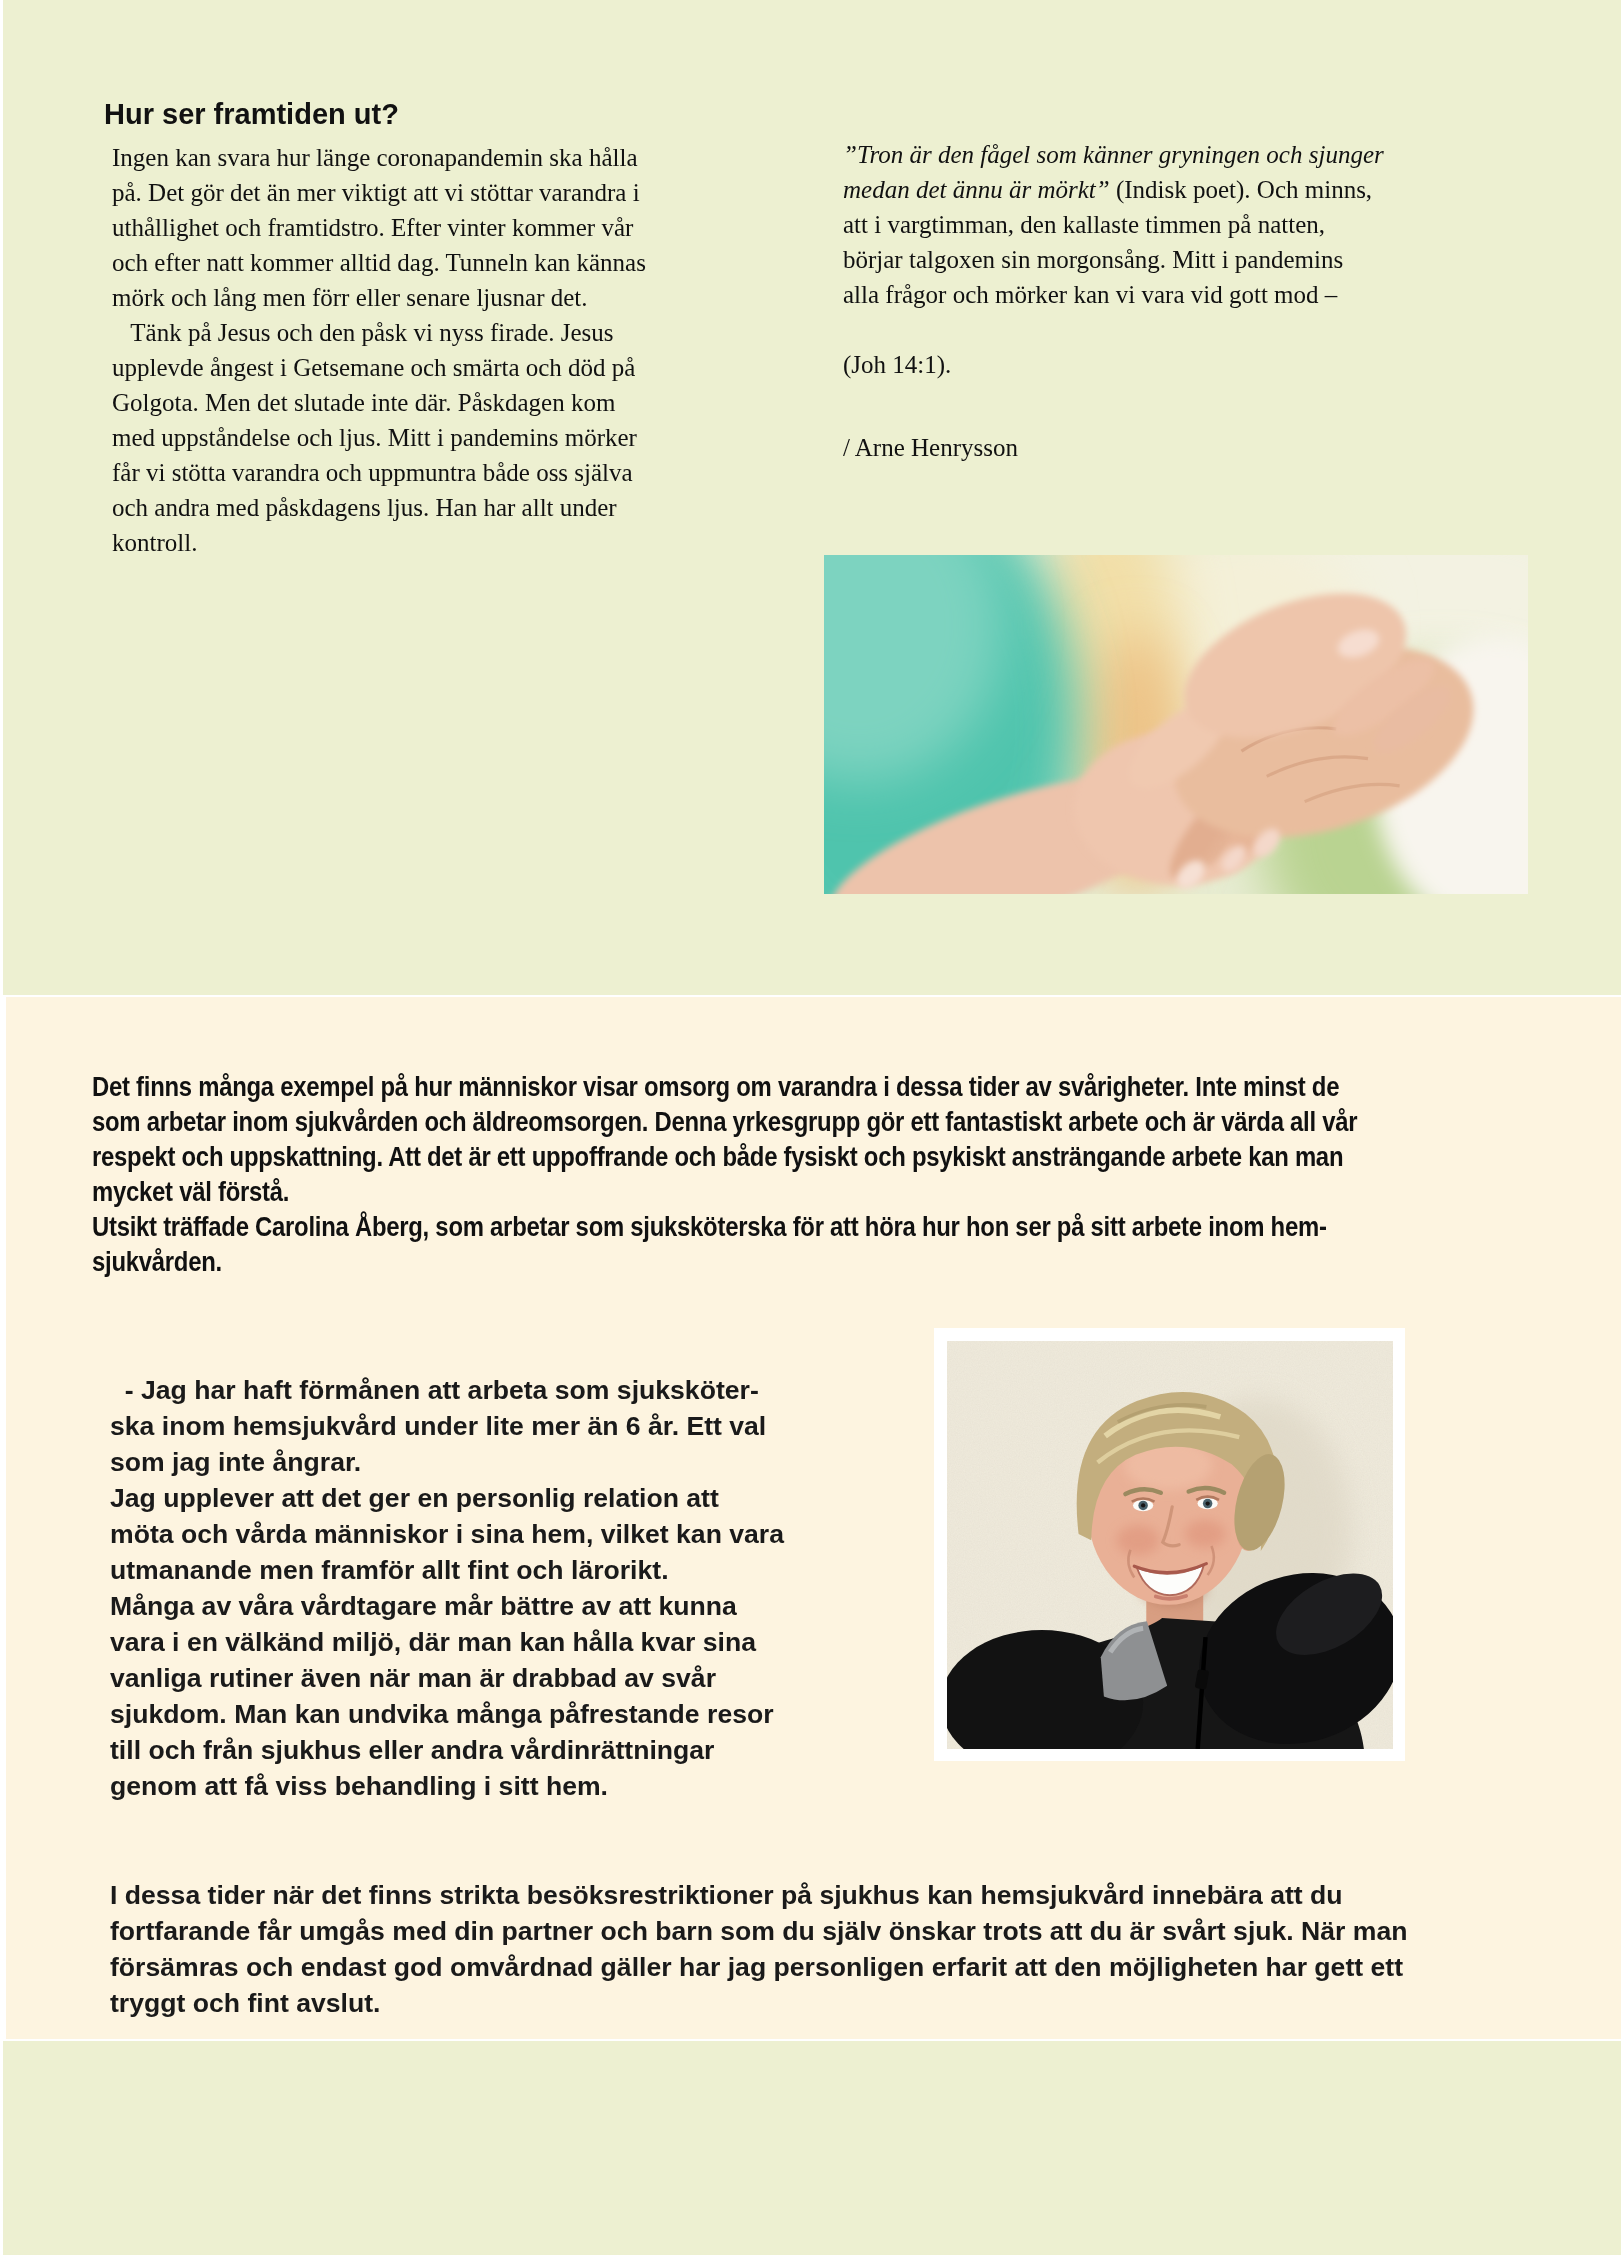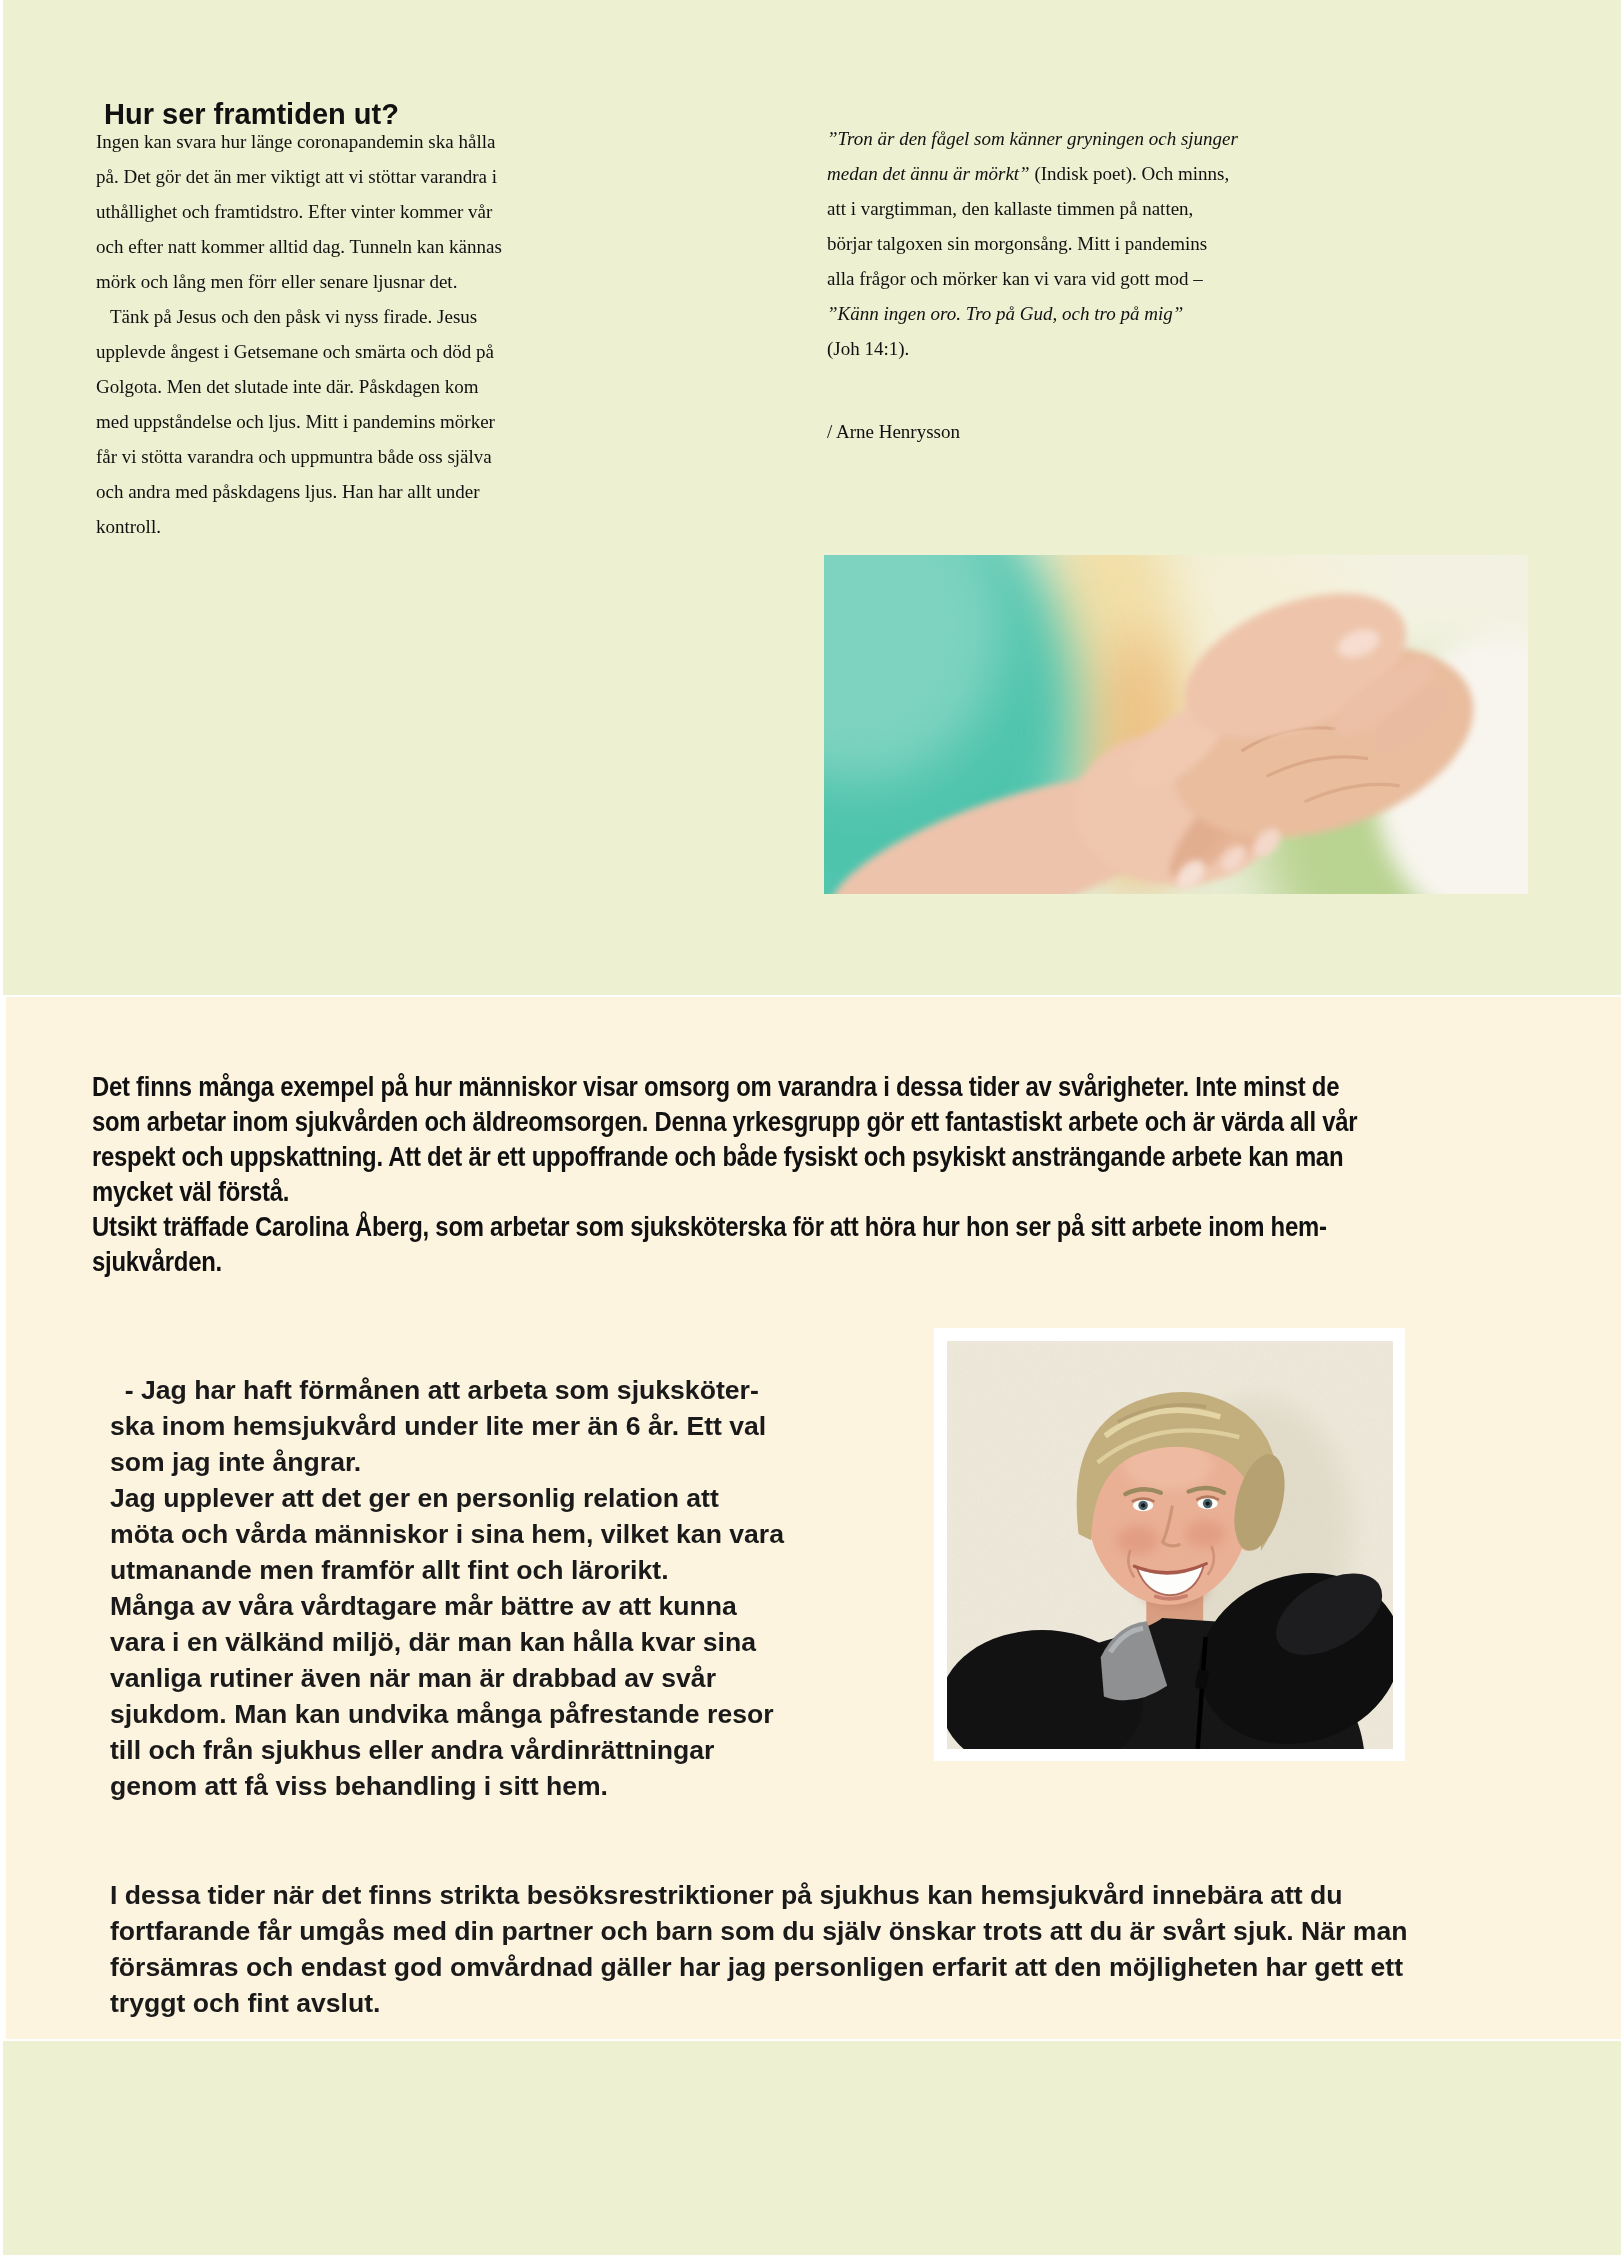--- a/index.html
+++ b/index.html
@@ -13,21 +13,21 @@
   .bg-mid{left:6.3px;top:997px;width:1615px;height:1042px;background:#fdf4e0;}
   .bg-bot{left:3.2px;top:2041px;width:1618px;height:214px;background:#edf0d1;}
 
   
   .heading{
     left:96px;top:90px;margin:8px;
     font-family:"Liberation Sans", sans-serif;
     font-weight:bold;font-size:29px;line-height:33px;white-space:pre;
   }
   .serifcol{
-    margin:0;font-size:19px;line-height:35px;white-space:pre;
+    margin:16px;font-size:25px;line-height:35px;white-space:pre;
     font-family:"Liberation Serif", serif;
   }
   .col-left{left:96px;top:124px;}
   .col-right{left:827px;top:121px;}
   .italic{font-style:italic;}
   .signature{left:827px;top:414px;}
 
   
   .photo-hands{left:824px;top:555px;width:704px;height:339px;}
   .photo-hands svg{display:block;width:100%;height:100%;}
@@ -74,21 +74,21 @@
 med uppståndelse och ljus. Mitt i pandemins mörker
 får vi stötta varandra och uppmuntra både oss själva
 och andra med påskdagens ljus. Han har allt under
 kontroll.</p>
 
   <p class="abs serifcol col-right"><span class="italic">”Tron är den fågel som känner gryningen och sjunger
 medan det ännu är mörkt”</span><span> (Indisk poet). Och minns,
 att i vargtimman, den kallaste timmen på natten,
 börjar talgoxen sin morgonsång. Mitt i pandemins
 alla frågor och mörker kan vi vara vid gott mod –
-</span><span class="italic">”Känn ingen oro. Tro på Gud, och tro på mig”</span><span>
+</span><span>
 (Joh 14:1).</span></p>
 
   <p class="abs serifcol signature">/ Arne Henrysson</p>
 
   <div class="abs photo-hands">
     <svg viewBox="0 0 1113 536" preserveAspectRatio="none">
       <defs>
         <filter id="b40" x="-60%" y="-60%" width="220%" height="220%">
             <feGaussianBlur stdDeviation="40"></feGaussianBlur>
           </filter>

